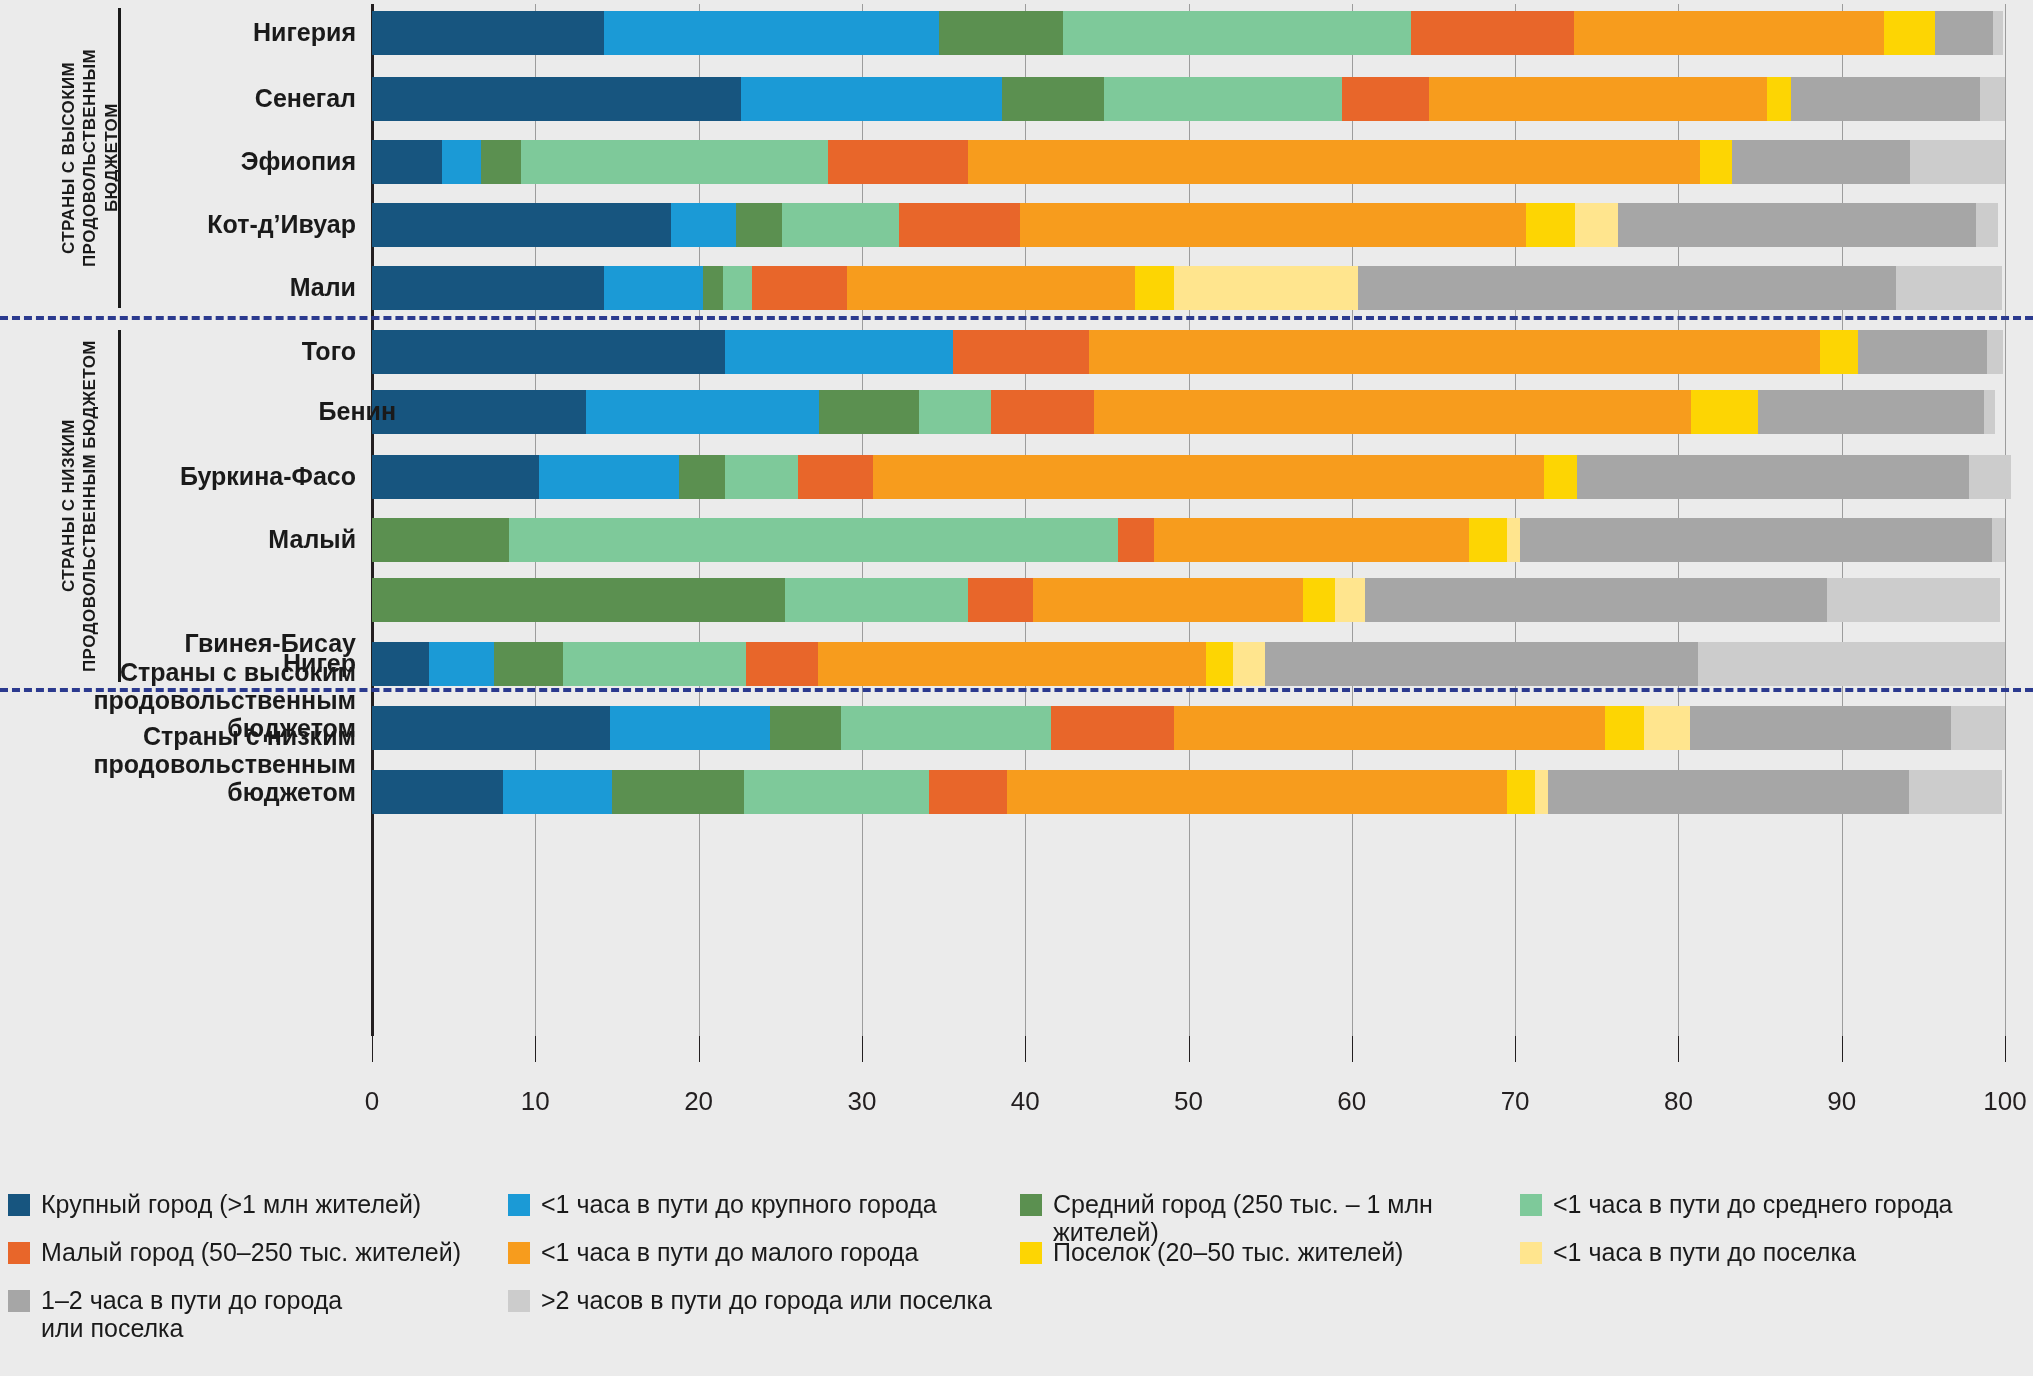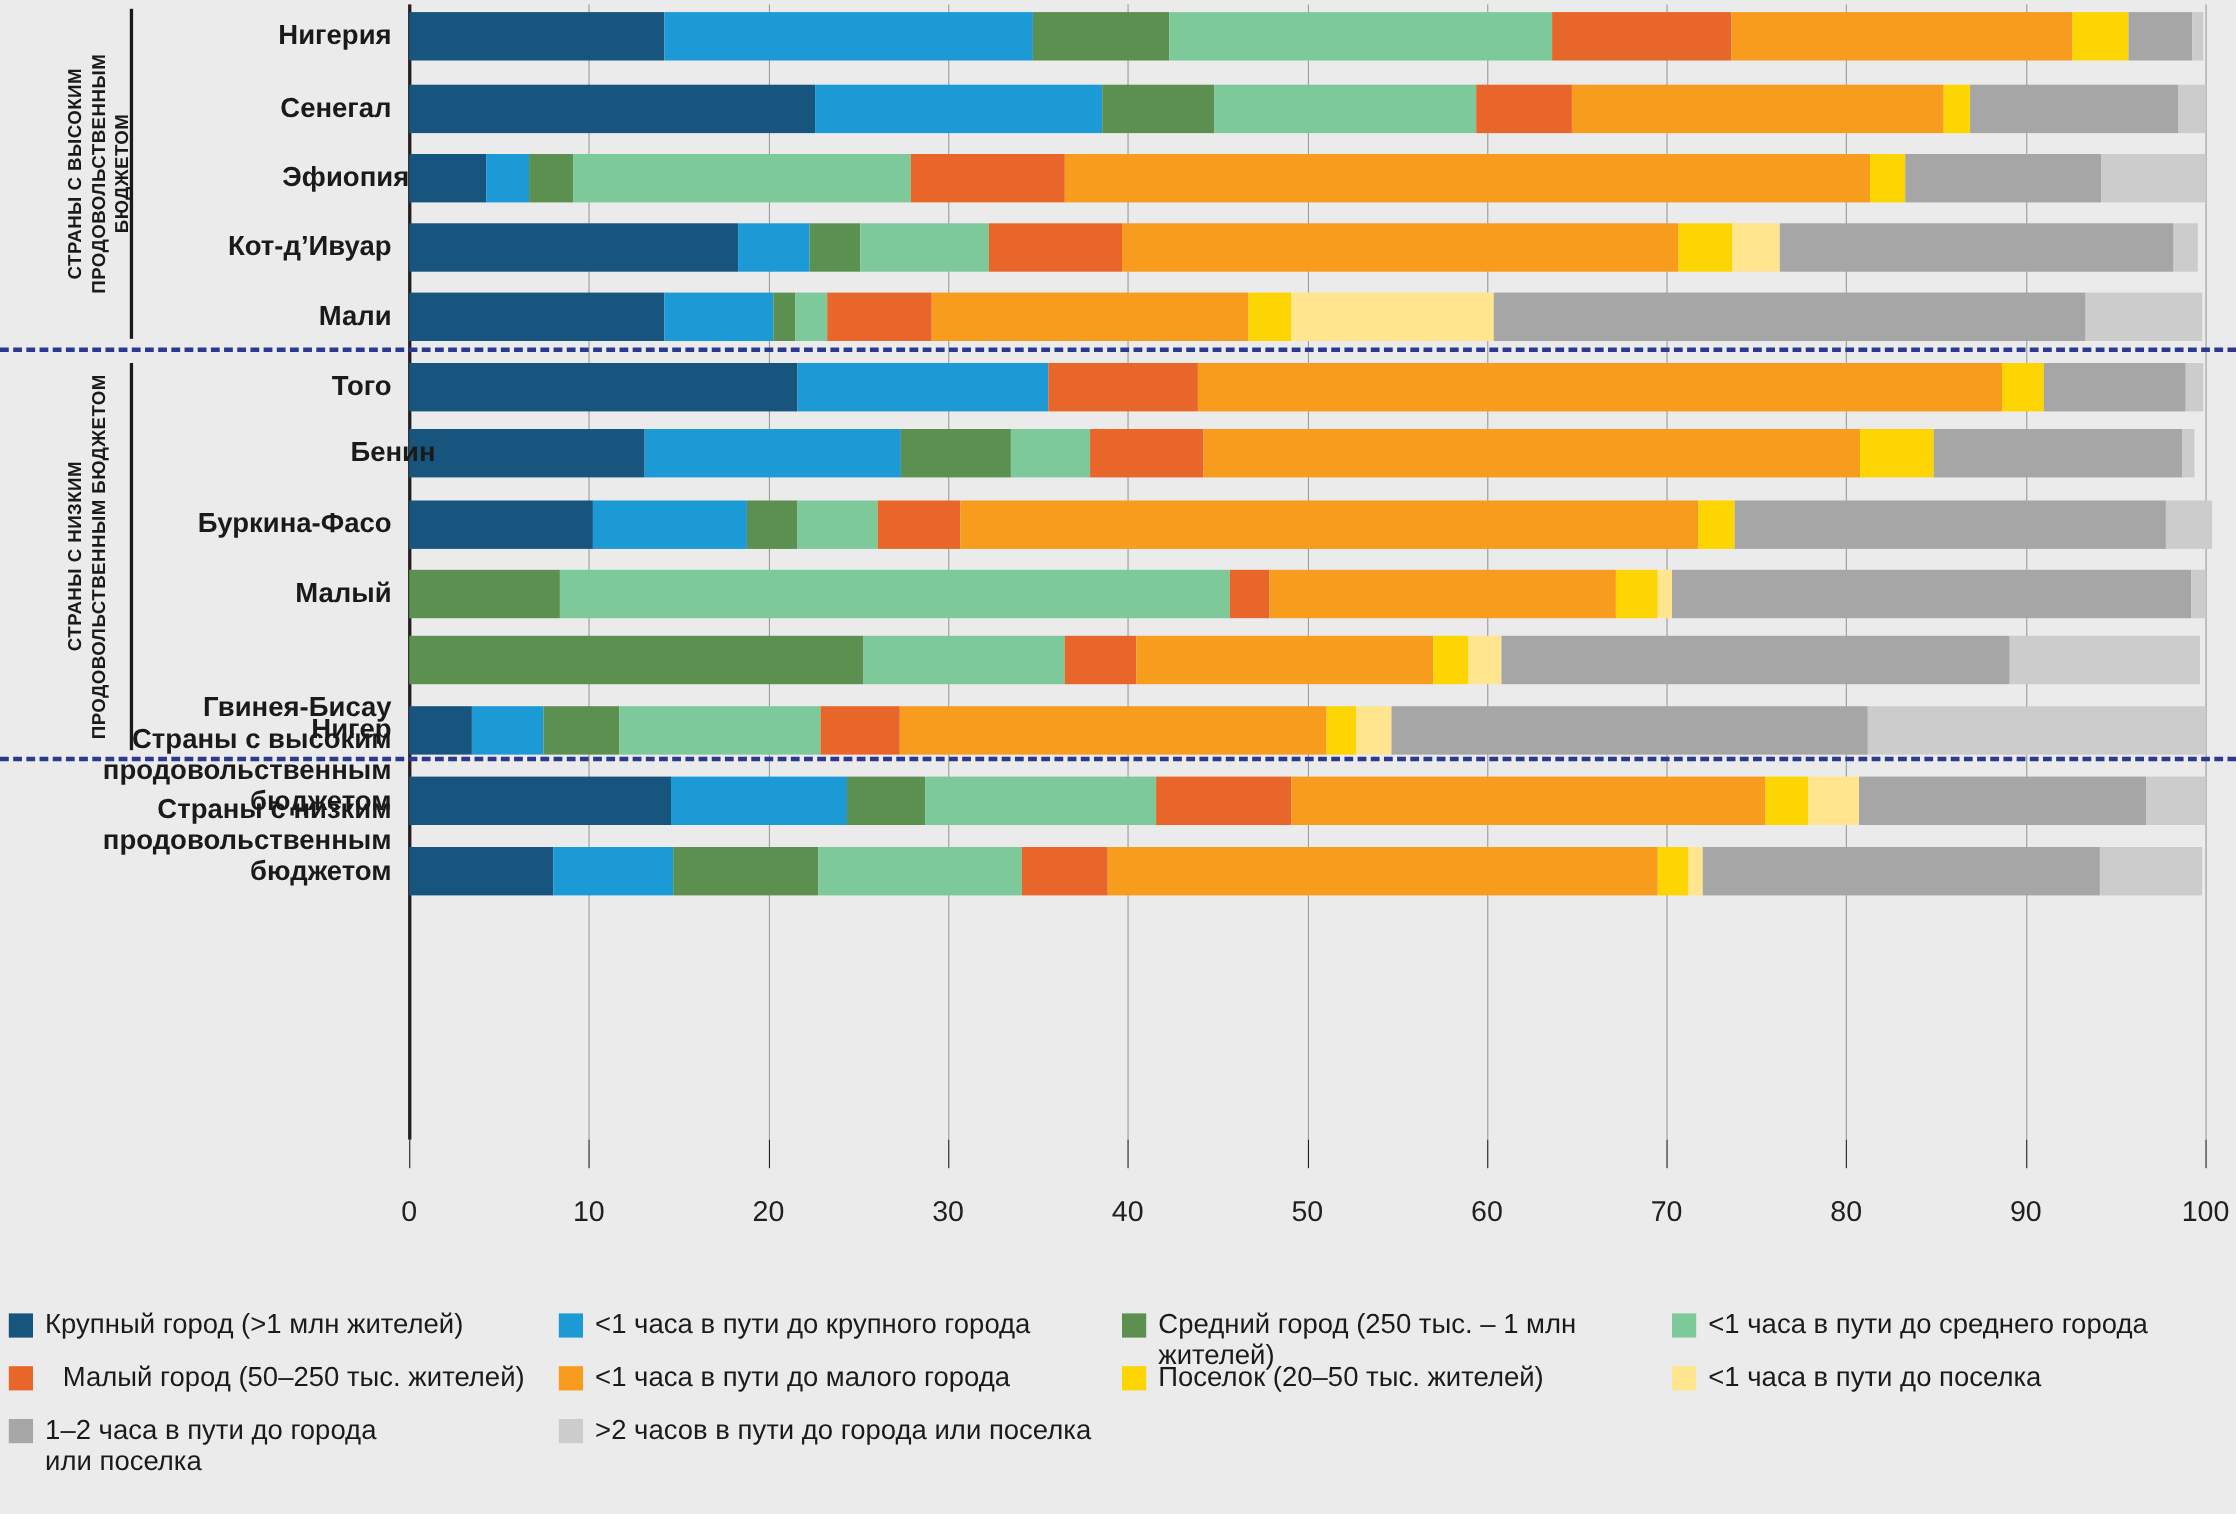--- a/index.html
+++ b/index.html
@@ -247,21 +247,21 @@
         <span style="background: rgb(247, 156, 29); width: 30.6613%;"></span>
         <span style="background: rgb(253, 213, 3); width: 1.70341%;"></span>
         <span style="background: rgb(255, 229, 142); width: 0.801603%;"></span>
         <span style="background: rgb(166, 166, 166); width: 22.1443%;"></span>
         <span style="background: rgb(204, 204, 204); width: 5.71142%;"></span>
       </div>
     </div>
   <div id="rowlabels">
       <div class="rowlabel" style="left: 0px; right: auto; width: 356px; top: 18px; white-space: pre-line;">Нигерия</div>
       <div class="rowlabel" style="left: 0px; right: auto; width: 356px; top: 84px; white-space: pre-line;">Сенегал</div>
-      <div class="rowlabel" style="left: 0px; right: auto; width: 356px; top: 147px; white-space: pre-line; padding-left: 16px;">Эфиопия</div>
+      <div class="rowlabel" style="left: 0px; right: auto; width: 356px; top: 147px; white-space: pre-line;">Эфиопия</div>
       <div class="rowlabel" style="left: 0px; right: auto; width: 356px; top: 210px; white-space: pre-line;">Кот-д’Ивуар</div>
       <div class="rowlabel" style="left: 0px; right: auto; width: 356px; top: 273px; white-space: pre-line;">Мали</div>
       <div class="rowlabel" style="left: 0px; right: auto; width: 356px; top: 337px; white-space: pre-line;">Того</div>
       <div class="rowlabel" style="left: 0px; right: auto; width: 356px; top: 397px; white-space: pre-line; padding-left: 40px;">Бенин</div>
       <div class="rowlabel" style="left: 0px; right: auto; width: 356px; top: 462px; white-space: pre-line;">Буркина-Фасо</div>
       <div class="rowlabel" style="left: 0px; right: auto; width: 356px; top: 525px; white-space: pre-line;">Малый</div>
       <div class="rowlabel" style="left: 0px; right: auto; width: 356px; top: 585px; white-space: pre-line; margin-top: 44px;">Гвинея-Бисау</div>
       <div class="rowlabel" style="left: 0px; right: auto; width: 356px; top: 649px; white-space: pre-line;">Нигер</div>
       <div class="rowlabel" style="left: 0px; right: auto; width: 356px; top: 658px; white-space: pre-line;">Страны с высоким
 продовольственным
@@ -285,21 +285,21 @@
         <span class="legtext">&lt;1 часа в пути до крупного города</span>
       </div>
       <div class="legitem" style="left: 1020px; top: 0px; max-width: 500px;">
         <span class="swatch" style="background: rgb(91, 144, 80);"></span>
         <span class="legtext">Средний город (250 тыс. – 1 млн жителей)</span>
       </div>
       <div class="legitem" style="left: 1520px; top: 0px; max-width: 500px;">
         <span class="swatch" style="background: rgb(126, 201, 154);"></span>
         <span class="legtext">&lt;1 часа в пути до среднего города</span>
       </div>
-      <div class="legitem" style="left: 8px; top: 48px; max-width: 500px; gap: 16px;">
+      <div class="legitem" style="left: 8px; top: 48px; max-width: 500px;">
         <span class="swatch" style="background: rgb(232, 102, 42);"></span>
         <span class="legtext">Малый город (50–250 тыс. жителей)</span>
       </div>
       <div class="legitem" style="left: 508px; top: 48px; max-width: 500px;">
         <span class="swatch" style="background: rgb(247, 156, 29);"></span>
         <span class="legtext">&lt;1 часа в пути до малого города</span>
       </div>
       <div class="legitem" style="left: 1020px; top: 48px; max-width: 500px;">
         <span class="swatch" style="background: rgb(253, 213, 3);"></span>
         <span class="legtext">Поселок (20–50 тыс. жителей)</span>

